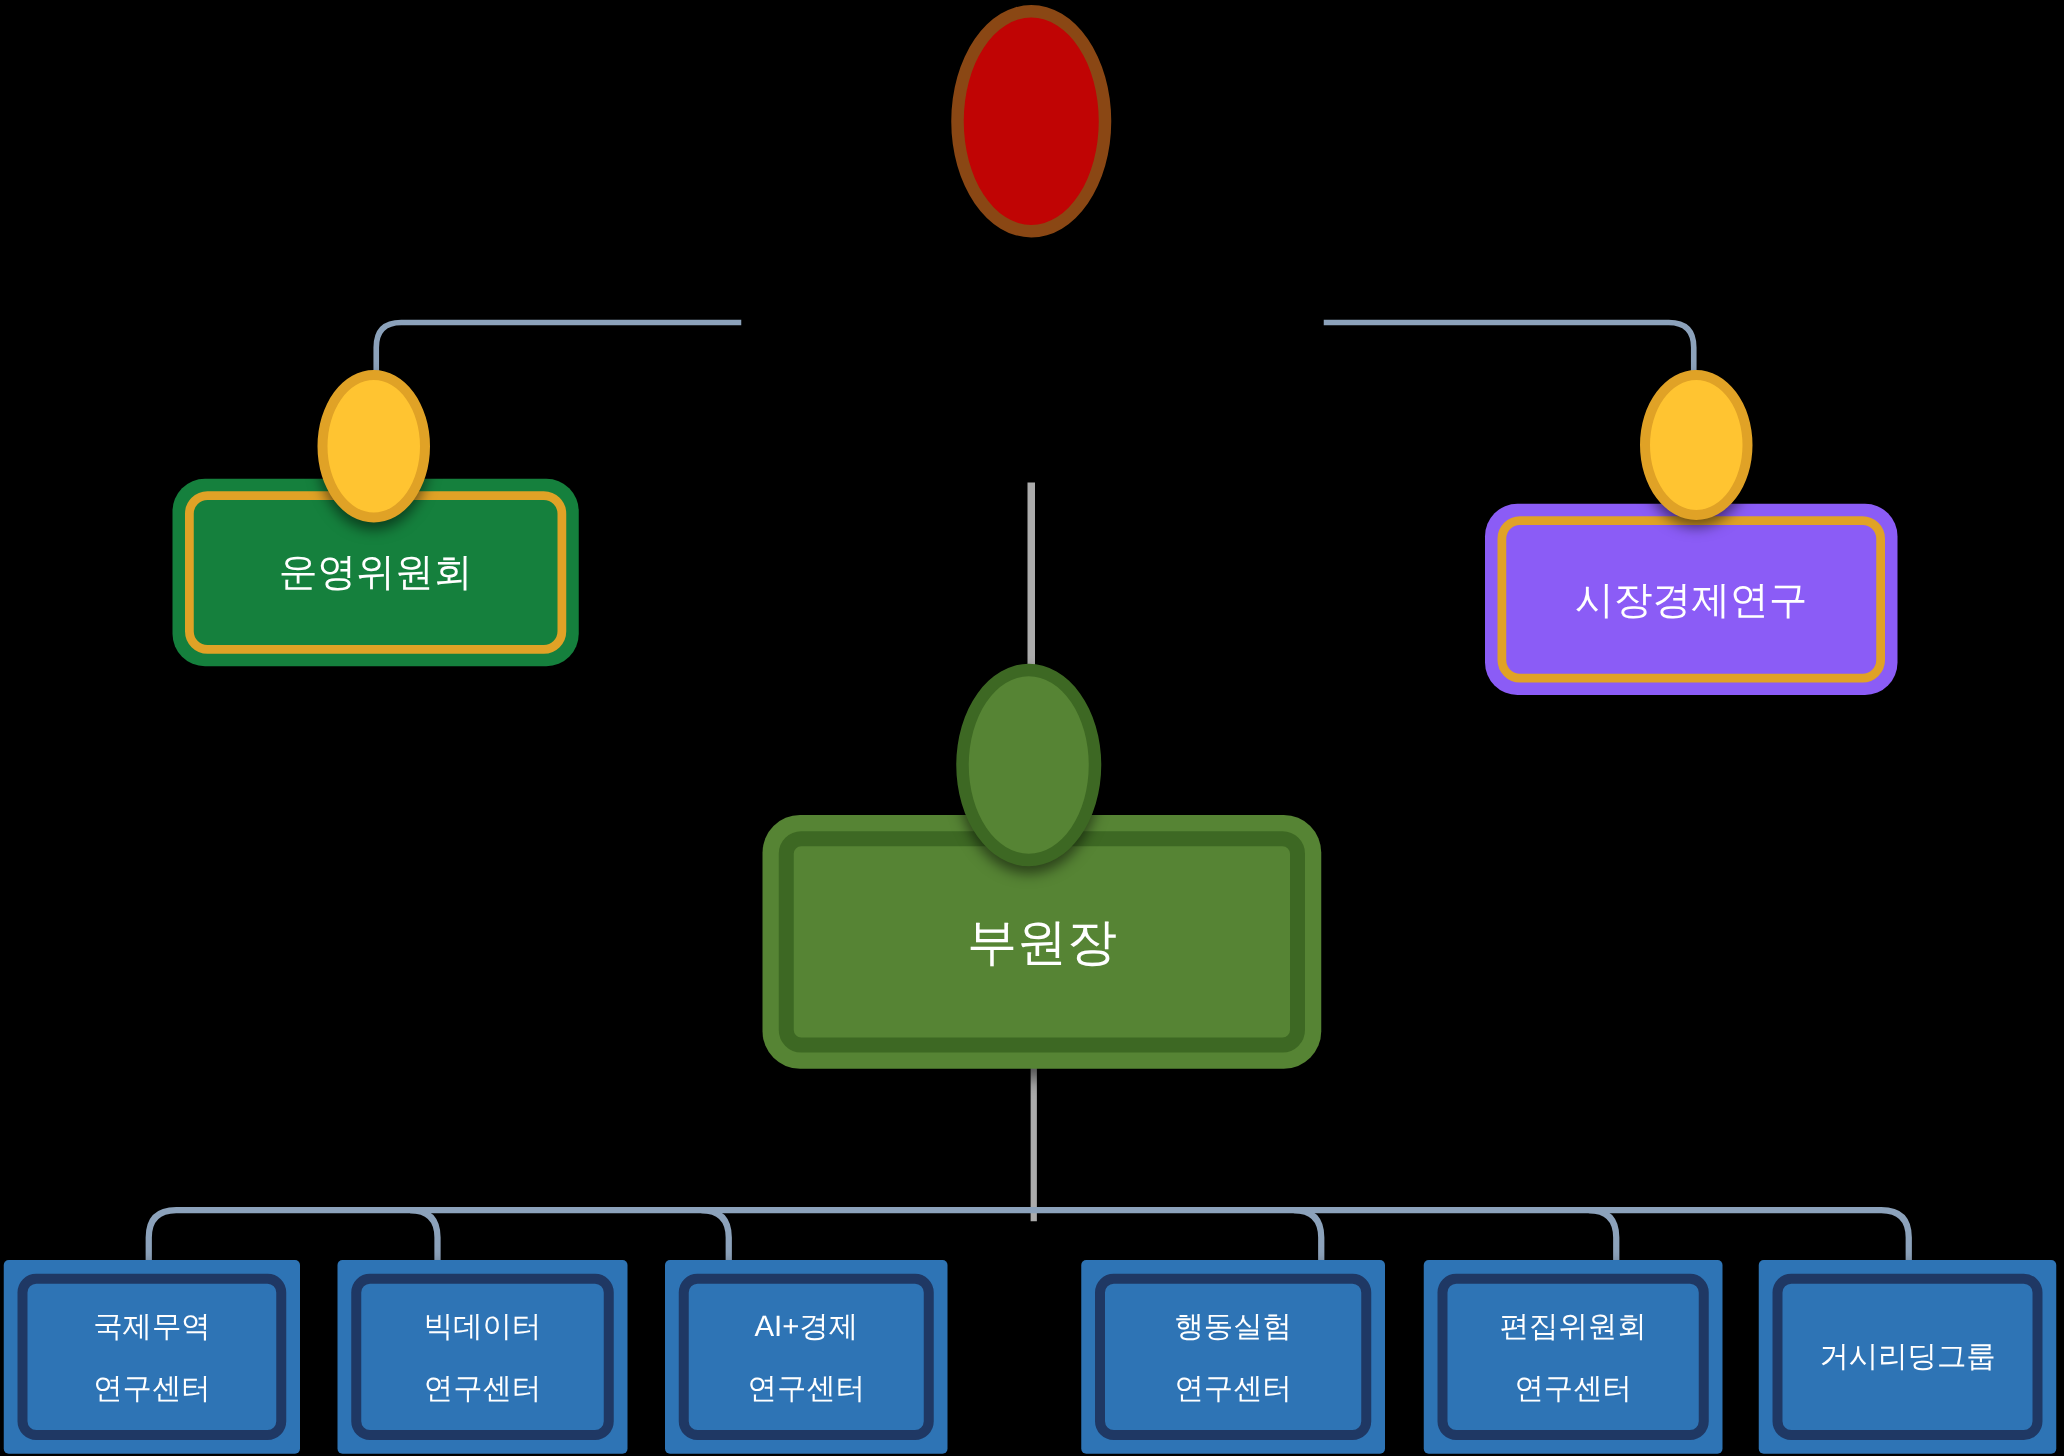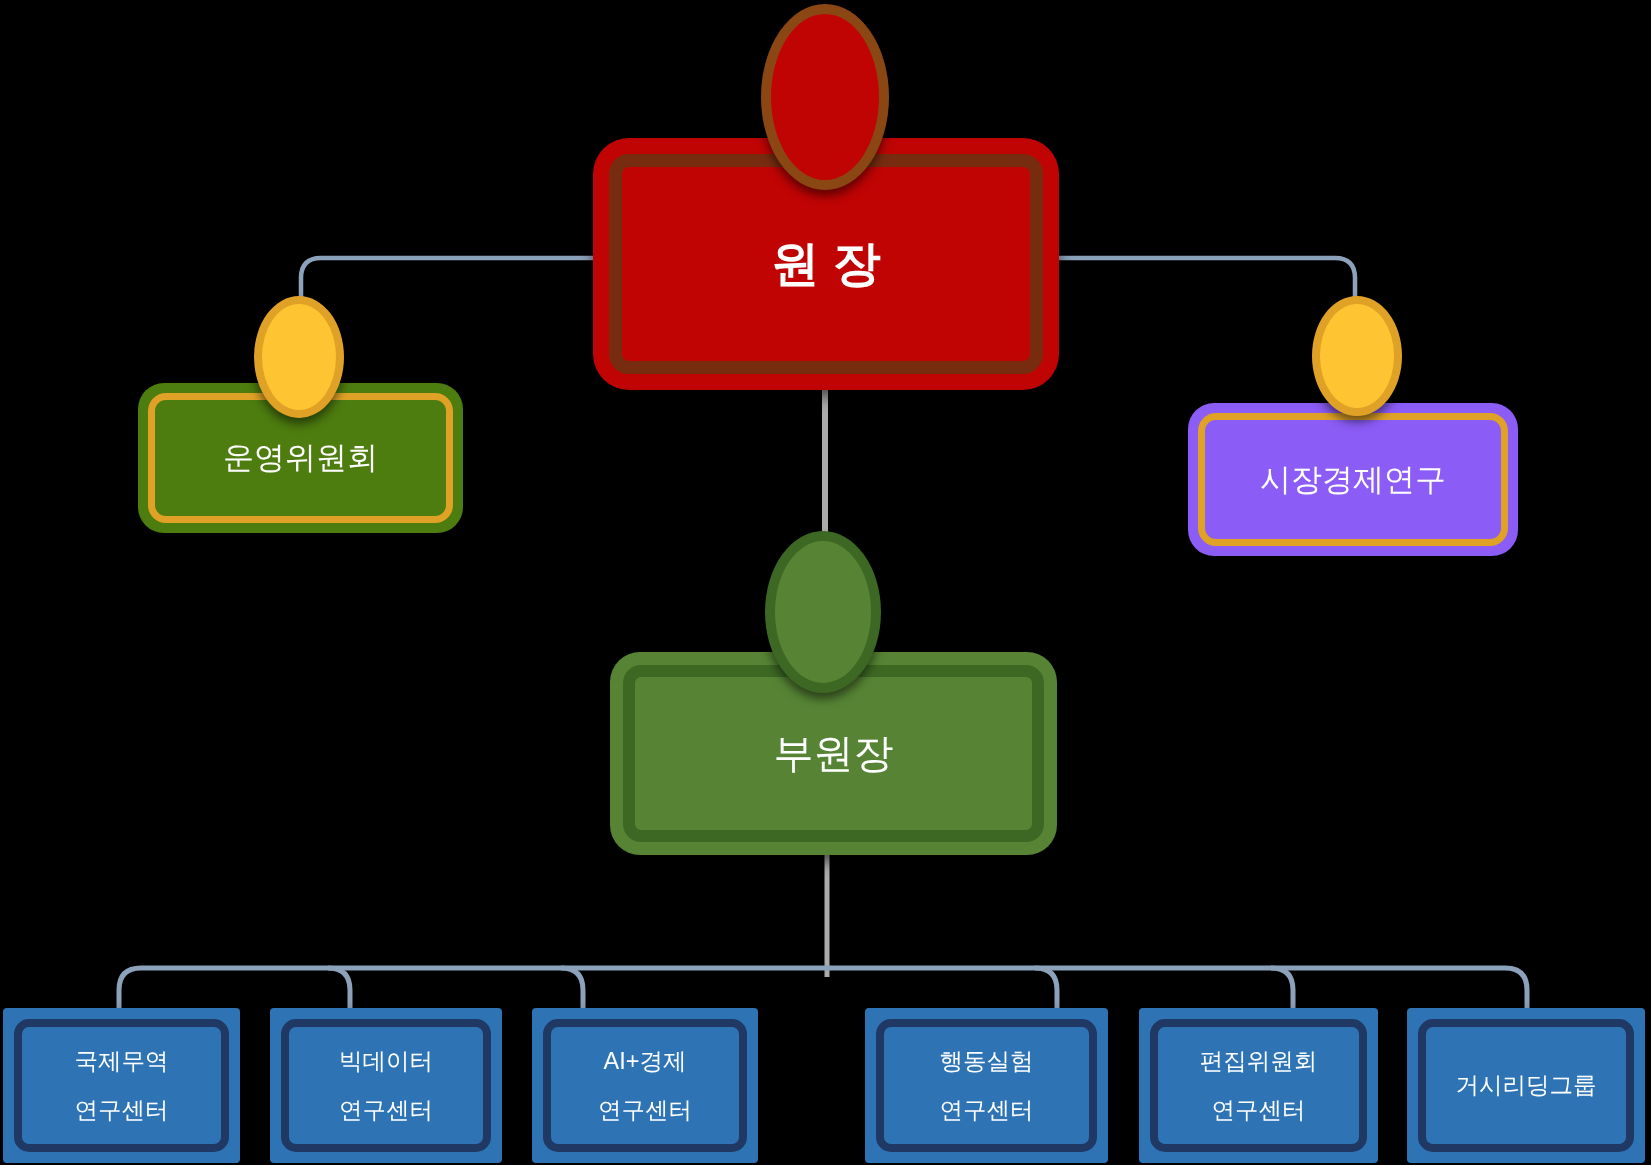--- a/index.html
+++ b/index.html
@@ -16,21 +16,21 @@
   }
   .head{position:absolute;z-index:2;border-radius:50%;box-shadow:0 6px 10px rgba(0,0,0,0.5);}
 
   
   .n-director{left:593px;top:138px;width:466px;height:252px;background:#C00404;border-radius:36px;}
   .n-director .ring{inset:16px;border:13px solid #772C10;border-radius:20px;}
   .n-director .label{font-size:48px;font-weight:bold;}
   .h-director{left:761px;top:4px;width:128px;height:186px;background:#C00404;border:10px solid #8A4714;box-sizing:border-box;}
 
   
-  .n-comm-left{left:138px;top:383px;width:325px;height:150px;background:#4d7c0f;border-radius:26px;}
+  .n-comm-left{left:138px;top:383px;width:325px;height:150px;background:#15803d;border-radius:26px;}
   .n-comm-right{left:1188px;top:403px;width:330px;height:153px;background:#8b5cf6;border-radius:26px;}
   .n-comm-left .ring,.n-comm-right .ring{inset:10px;border:7px solid #E0A226;border-radius:18px;}
   .n-comm-left .label,.n-comm-right .label{font-size:31px;line-height:52px;}
   .h-comm-left{left:254px;top:296px;width:90px;height:122px;background:#FFC431;border:8px solid #E0A226;box-sizing:border-box;}
   .h-comm-right{left:1312px;top:296px;width:90px;height:120px;background:#FFC431;border:8px solid #E0A226;box-sizing:border-box;}
 
   
   .n-deputy{left:610px;top:652px;width:415px;height:203px;background:#568434;border-radius:30px;padding-left:32px;}
   .n-deputy .ring{inset:13px;border:12px solid #3D6823;border-radius:18px;}
   .n-deputy .label{font-size:40px;}
@@ -63,26 +63,20 @@
     <path d="M 827 852 V 977" fill="none" stroke="#ABABAB" stroke-width="5"></path>
 
     <path d="M 119 1011 V 990 Q 119 968 141 968 H 1505 Q 1527 968 1527 990 V 1010" fill="none" stroke="#8CA2BB" stroke-width="5"></path>
 
     <path d="M 328 968 Q 350 968 350 990 V 1011" fill="none" stroke="#8CA2BB" stroke-width="5"></path>
     <path d="M 561 968 Q 583 968 583 990 V 1011" fill="none" stroke="#8CA2BB" stroke-width="5"></path>
     <path d="M 1035 968 Q 1057 968 1057 990 V 1010" fill="none" stroke="#8CA2BB" stroke-width="5"></path>
     <path d="M 1271 968 Q 1293 968 1293 990 V 1010" fill="none" stroke="#8CA2BB" stroke-width="5"></path>
   </svg>
 
-  <div class="node n-director">
-    <div class="ring"></div>
-    <div class="label">
-        <span>원 장</span>
-      </div>
-  </div>
   <div class="head h-director"></div>
 
   <div class="node n-comm-left">
     <div class="ring"></div>
     <div class="label">
         <span>운영위원회</span>
       </div>
   </div>
   <div class="head h-comm-left"></div>
 

